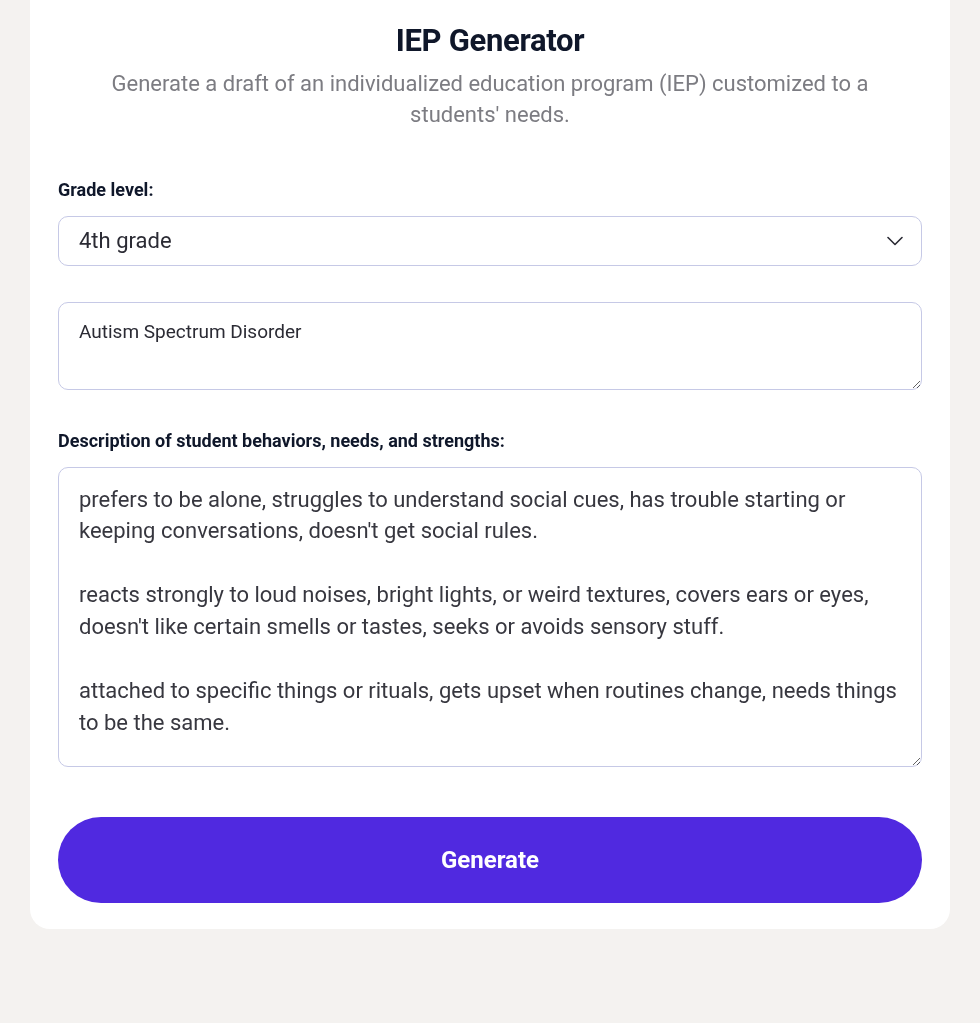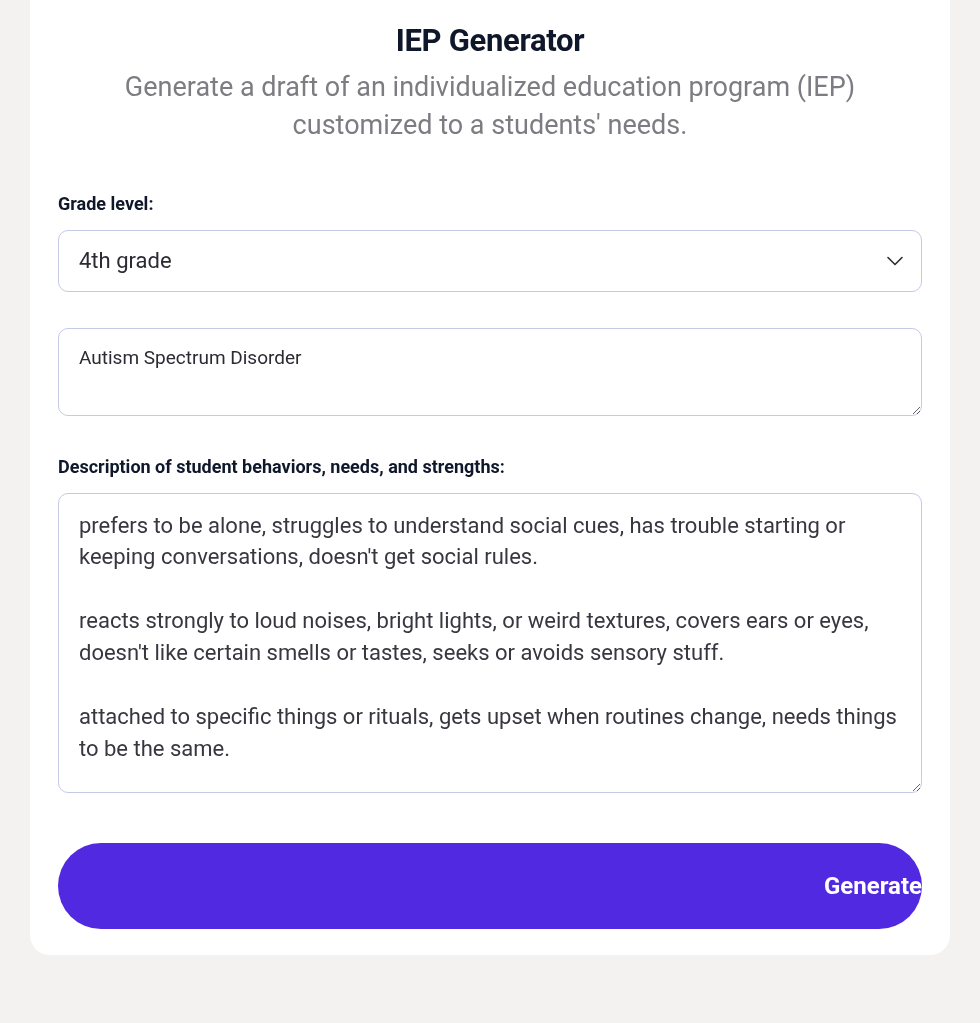--- a/index.html
+++ b/index.html
@@ -25,42 +25,42 @@
       margin-bottom: 48px;
     }
     .title {
       font-size: 31px;
       font-weight: 700;
       color: #0f172a;
       letter-spacing: -0.3px;
       margin-bottom: 10px;
     }
     .subtitle {
-      font-size: 27px;
+      font-size: 22px;
       font-weight: 400;
       color: #7c7c82;
       line-height: 1.4;
       padding: 0 30px;
     }
     .field {
       margin-bottom: 36px;
     }
     .field-label {
       font-size: 18px;
       font-weight: 700;
       color: #0f172a;
       margin-bottom: 16px;
       display: block;
     }
     .select-wrapper {
       position: relative;
     }
     .select {
       width: 100%;
-      height: 62px;
+      height: 50px;
       padding: 0 48px 0 20px;
       font-size: 22px;
       color: #2b2b34;
       background: #ffffff;
       border: 1px solid #c6c9e6;
       border-radius: 10px;
       appearance: none;
       -webkit-appearance: none;
       -moz-appearance: none;
       font-family: inherit;
@@ -113,21 +113,20 @@
       height: 86px;
       background: #5029e0;
       color: #ffffff;
       font-size: 24px;
       font-weight: 700;
       border: none;
       border-radius: 60px;
       cursor: pointer;
       font-family: inherit;
       margin-top: 10px;
-      text-align: right;
     }
   </style>
 </head>
 <body>
 
 <div class="card">
   <div class="header">
     <h1 class="title">IEP Generator</h1>
     <p class="subtitle">Generate a draft of an individualized education program (IEP) customized to a students' needs.</p>
   </div>

